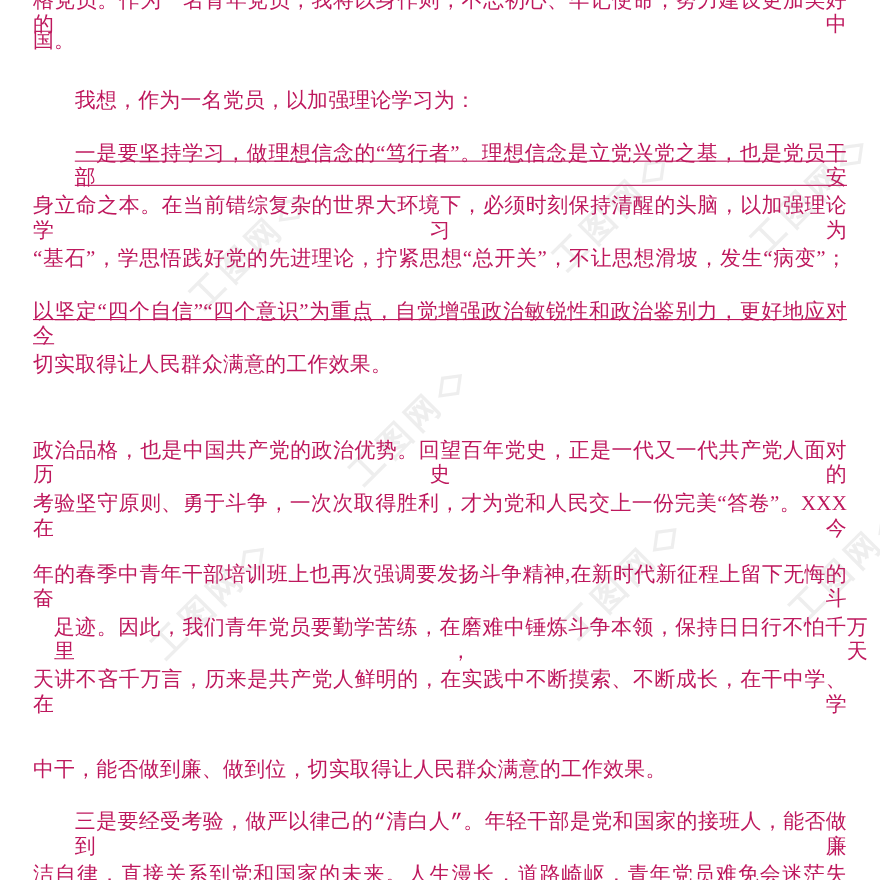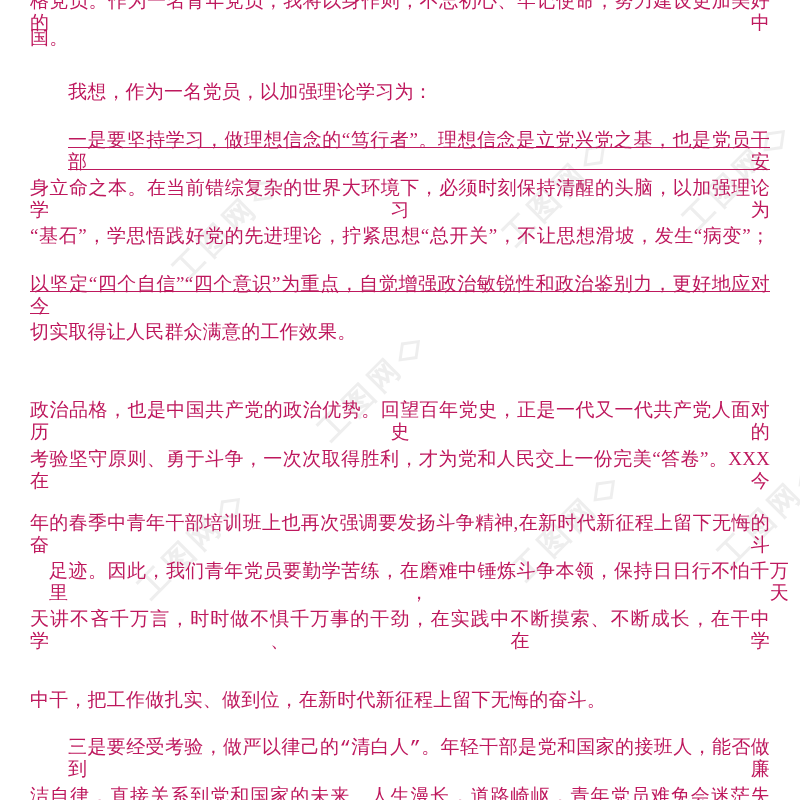--- a/index.html
+++ b/index.html
@@ -107,18 +107,18 @@
       <div class="line indent" style="top: 81px;">我想，作为一名党员，以加强理论学习为：</div>
       <div class="line justify indent" style="top: 129px; text-decoration: underline;">一是要坚持学习，做理想信念的“笃行者”。理想信念是立党兴党之基，也是党员干部安</div>
       <div class="line justify" style="top: 177px;">身立命之本。在当前错综复杂的世界大环境下，必须时刻保持清醒的头脑，以加强理论学习为</div>
       <div class="line justify" style="top: 225px;">“基石”，学思悟践好党的先进理论，拧紧思想“总开关”，不让思想滑坡，发生“病变”；</div>
       <div class="line justify" style="top: 273px; text-decoration: underline;">以坚定“四个自信”“四个意识”为重点，自觉增强政治敏锐性和政治鉴别力，更好地应对今</div>
       <div class="line" style="top: 321px;">切实取得让人民群众满意的工作效果。</div>
       <div class="line justify" style="top: 399px;">政治品格，也是中国共产党的政治优势。回望百年党史，正是一代又一代共产党人面对历史的</div>
       <div class="line justify" style="top: 448px;">考验坚守原则、勇于斗争，一次次取得胜利，才为党和人民交上一份完美“答卷”。XXX 在今</div>
       <div class="line justify" style="top: 512px;">年的春季中青年干部培训班上也再次强调要发扬斗争精神,在新时代新征程上留下无悔的奋斗</div>
       <div class="line justify" style="top: 560px; margin-left: 19px;">足迹。因此，我们青年党员要勤学苦练，在磨难中锤炼斗争本领，保持日日行不怕千万里，天</div>
-      <div class="line justify" style="top: 608px;">天讲不吝千万言，时时做不惧千万事的干劲，在实践中不断摸索、不断成长，在干中学、在学</div>
-      <div class="line" style="top: 689px;">中干，把工作做扎实、做到位，在新时代新征程上留下无悔的奋斗。</div>
+      <div class="line justify" style="top: 608px;">天讲不吝千万言，历来是共产党人鲜明的，在实践中不断摸索、不断成长，在干中学、在学</div>
+      <div class="line" style="top: 689px;">中干，能否做到廉、做到位，切实取得让人民群众满意的工作效果。</div>
       <div class="line justify indent" style="top: 737px; font-family: Liberation Mono, monospace;">三是要经受考验，做严以律己的“清白人”。年轻干部是党和国家的接班人，能否做到廉</div>
       <div class="line justify" style="top: 785px;">洁自律，直接关系到党和国家的未来。人生漫长，道路崎岖，青年党员难免会迷茫失意，但我</div>
     </div>
 </div>
 
 </body></html>

